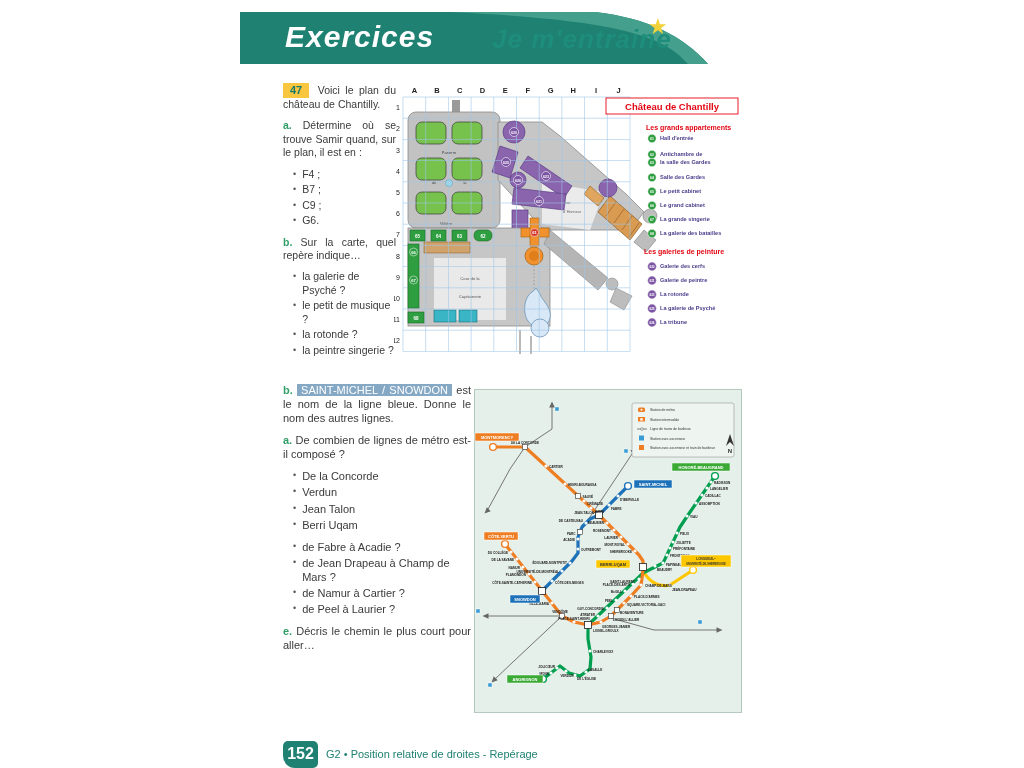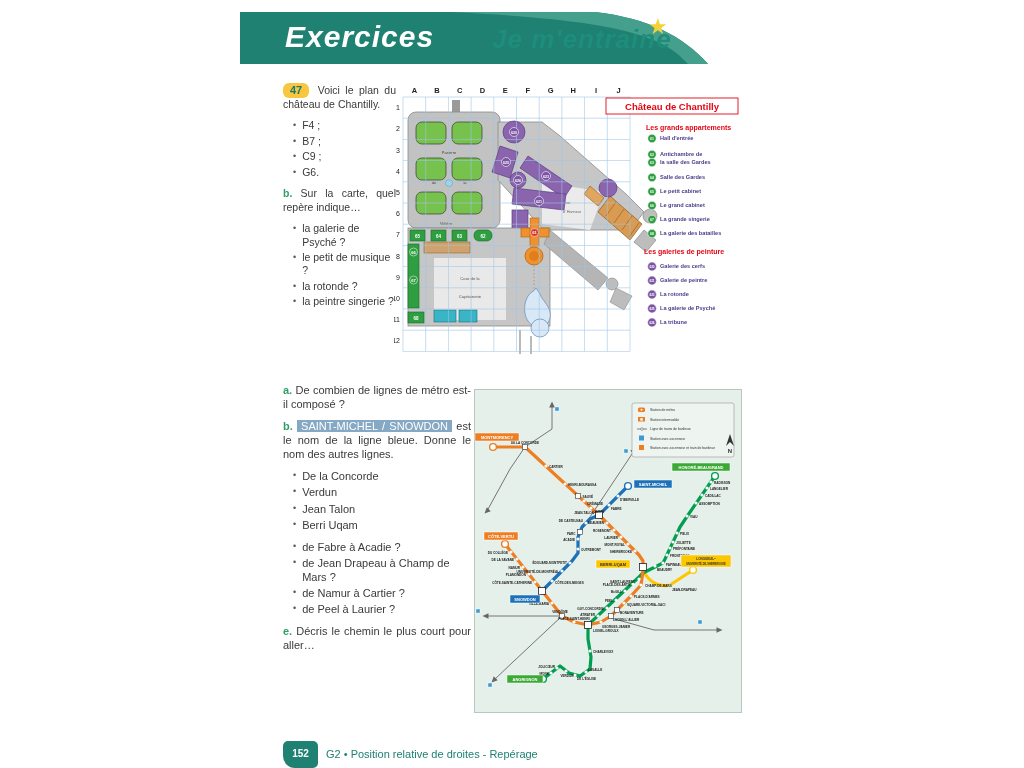--- a/index.html
+++ b/index.html
@@ -11,32 +11,32 @@
         font-style:italic;color:#fff;letter-spacing:1px;}
   .subtitle{position:absolute;left:492px;top:12px;font-size:26px;font-weight:bold;
         font-style:italic;color:#1f8d7b;letter-spacing:1px;text-align:center;}
   .star{position:absolute;left:648px;top:2px;font-size:22px;color:#f2d23a;}
   
   .ex{position:absolute;font-size:10.5px;line-height:1.28;text-align:justify;}
   .ex47{left:283px;top:71px;width:113px;}
   .ex48{left:283px;top:371px;width:188px;font-size:11px;}
   .p{margin:0 0 8px 0;}
   .badge{display:inline-block;background:#f8c63f;color:#16796a;font-weight:bold;
-        border-radius:6px;padding:0 7px;font-size:11px;line-height:15px;margin-right:3px;}
+        border-radius:0;padding:0 7px;font-size:11px;line-height:15px;margin-right:3px;}
   .lbl{color:#2f9e68;font-weight:bold;}
   .list{margin:0 0 8px 2px;}
   .li{display:flex;margin:0 0 2px 8px;text-align:left;}
   .li .dot{margin-right:6px;color:#555;font-size:9px;line-height:13px;}
   .chip{background:#85a8c4;color:#fff;padding:0 4px;}
   
   .fig-chantilly{position:absolute;left:394px;top:70px;}
   .fig-metro{position:absolute;left:474px;top:377px;}
   
   .pagenum{position:absolute;left:283px;top:729px;width:35px;height:27px;background:#1e8172;
-        color:#fff;font-weight:bold;font-size:10px;text-align:center;line-height:26px;
+        color:#fff;font-weight:bold;font-size:16px;text-align:center;line-height:26px;
         border-radius:5px 5px 5px 12px;}
   .foot-text{position:absolute;left:326px;top:736px;font-size:11px;font-weight:normal;color:#1e8172;}
 </style>
 </head>
 <body>
 
 <div class="page">
 
   <div class="banner">
     <svg width="470" height="52" viewBox="0 0 470 52">
@@ -44,20 +44,22 @@
       <path d="M210,0 L355,0 C408,6 443,24 468,52 L448,52 C424,24 380,8 210,0 Z" fill="#44a08d"></path>
     </svg>
   </div>
   <div class="banner-title">Exercices</div>
   <div class="subtitle">Je m'entraine</div>
   <div class="star">★</div>
 
   <div class="ex ex47">
     <p class="p"><span class="badge">47</span>
       <span>Voici le plan du château de Chantilly.</span></p>
+    <p class="p"><span class="lbl">a.</span>
+      <span>Détermine où se trouve Samir quand, sur le plan, il est en :</span></p>
     <div class="list">
         <div class="li">
           <span class="dot">•</span>
           <span>F4 ;</span>
         </div>
         <div class="li">
           <span class="dot">•</span>
           <span>B7 ;</span>
         </div>
         <div class="li">
@@ -275,25 +277,25 @@
         <circle cx="258" cy="226.5" r="4.4" fill="#7b54a3" stroke="#fff" stroke-width="0.5"></circle>
         <text x="258" y="228" font-size="3.1" font-weight="bold" fill="#fff" text-anchor="middle">625</text>
         <text x="266" y="228" font-size="5.6" font-weight="bold" fill="#4b3b8a">La galerie de Psyché</text>
         <circle cx="258" cy="240.5" r="4.4" fill="#7b54a3" stroke="#fff" stroke-width="0.5"></circle>
         <text x="258" y="242" font-size="3.1" font-weight="bold" fill="#fff" text-anchor="middle">626</text>
         <text x="266" y="242" font-size="5.6" font-weight="bold" fill="#4b3b8a">La tribune</text>
       </g>
   </svg>
 
   <div class="ex ex48">
-    <p class="p"><span class="lbl">a.</span>
-      <span>De combien de lignes de métro est-il composé ?</span></p>
     <p class="p"><span class="lbl">b.</span>
       <span class="chip">SAINT-MICHEL / SNOWDON</span>
       <span>est le nom de la ligne bleue. Donne le nom des autres lignes.</span></p>
+    <p class="p"><span class="lbl">a.</span>
+      <span>De combien de lignes de métro est-il composé ?</span></p>
     <div class="list">
         <div class="li">
           <span class="dot">•</span>
           <span>De la Concorde</span>
         </div>
         <div class="li">
           <span class="dot">•</span>
           <span>Verdun</span>
         </div>
         <div class="li">

